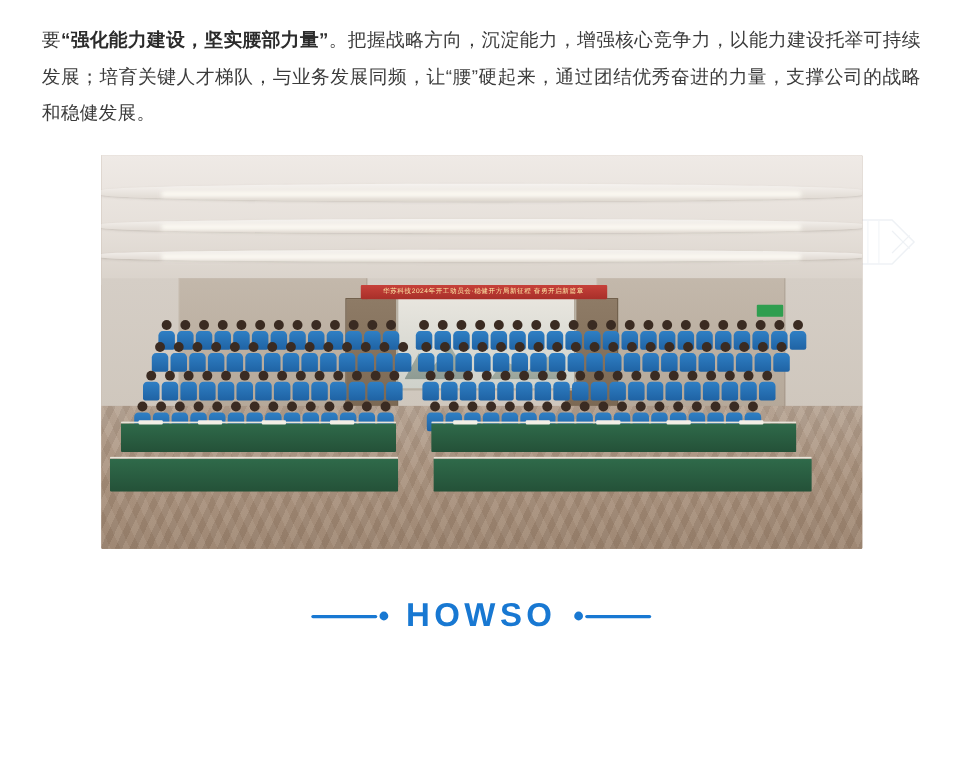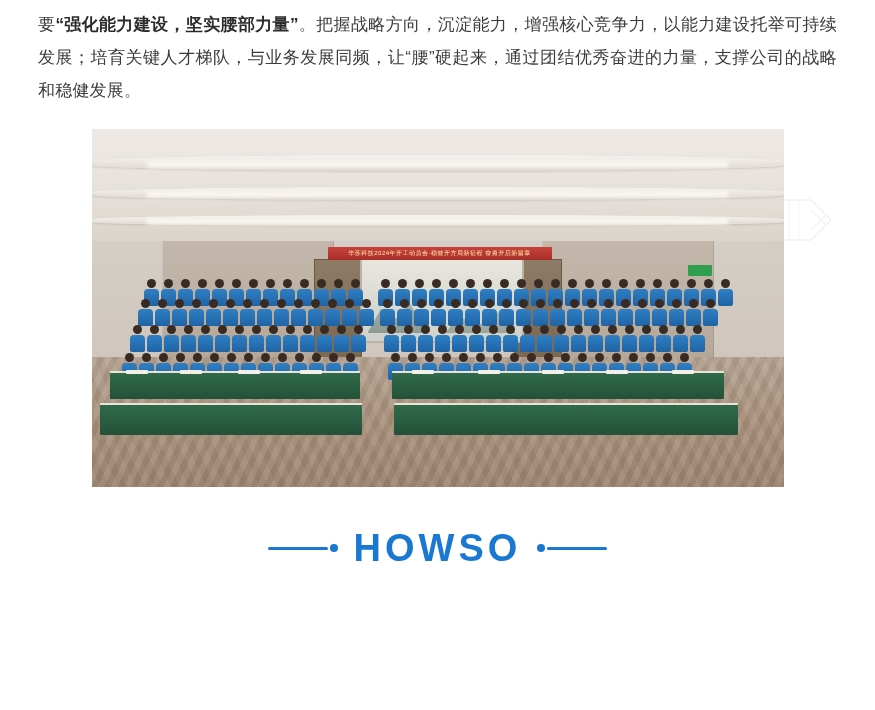--- a/index.html
+++ b/index.html
@@ -20,21 +20,21 @@
     height: 710px;
     box-sizing: border-box;
     padding: 8px 38px 0 38px;
     position: relative;
   }
   .para {
     font-size: 17px;
     line-height: 33px;
     color: #3b3b3b;
     text-align: justify;
-    margin: 0 0 22px 0;
+    margin: 12px 0 22px 0;
     letter-spacing: 0.2px;
   }
   .para.second {
     margin-bottom: 18px;
   }
   .b {
     font-weight: bold;
     color: #2b2b2b;
   }
   
@@ -203,21 +203,21 @@
   .footer {
     margin-top: 30px;
     height: 62px;
     display: flex;
     align-items: center;
     justify-content: center;
     gap: 14px;
   }
   .logo-text {
     color: #1878d2;
-    font-size: 38px;
+    font-size: 30px;
     font-weight: bold;
     letter-spacing: 4px;
     font-family: "Liberation Sans", sans-serif;
   }
   .logo-line {
     width: 60px; height: 3px;
     background: #1878d2;
     border-radius: 2px;
   }
   .logo-dot {

